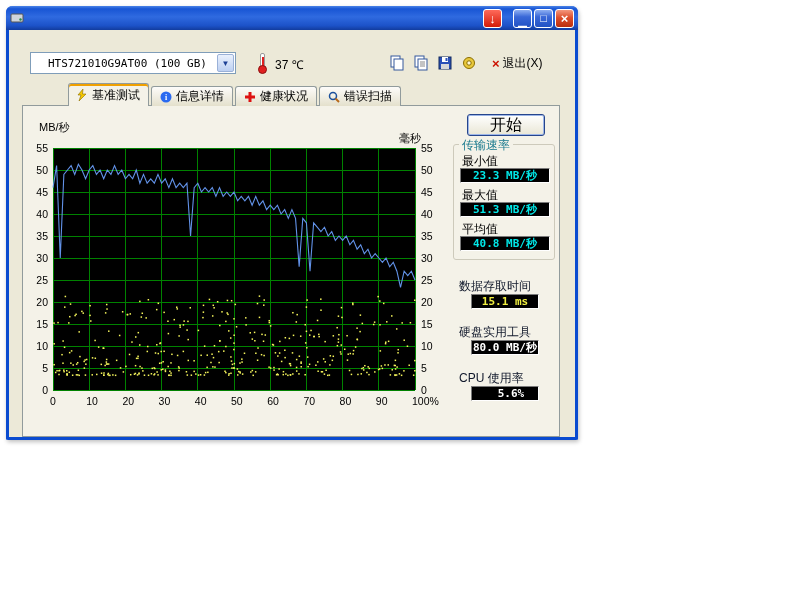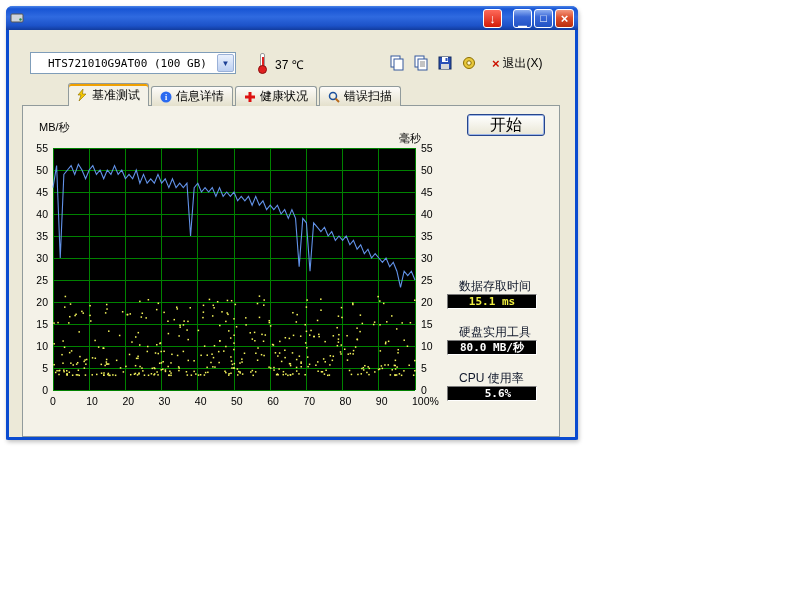--- a/index.html
+++ b/index.html
@@ -75,21 +75,21 @@
   .g-box { position:absolute; left:6px; width:90px; }
   .gb1{ top:23px; } .gb2{ top:57px; } .gb3{ top:91px; }
 
   .readout { height:15px; background:#000; border:1px solid; border-color:#7a7a7a #ffffff #ffffff #7a7a7a;
              font:bold 11px "DejaVu Sans Mono",monospace; display:flex; align-items:center; justify-content:center;
              white-space:nowrap; }
   .cyan { color:#00e8e8; } .yellow { color:#f0ef40; } .white { color:#ffffff; }
 
   .stat-label { position:absolute; left:436px; font-size:12px; color:#0f172a; white-space:nowrap; }
   .sl-access{ top:172px; } .sl-burst{ top:218px; } .sl-cpu{ top:264px; }
-  .stat-box { position:absolute; left:424px; width:90px; }
+  .stat-box { position:absolute; left:448px; width:68px; }
   .sb-access{ top:188px; } .sb-burst{ top:234px; } .sb-cpu{ top:280px;padding-left:12px; }
 </style>
 </head>
 <body>
 
 <div class="desktop">
   <div class="window">
 
     <div class="titlebar">
       <svg width="14" height="14">
@@ -675,20 +675,29 @@
           <rect x="220.73714862577617" y="230.5276968211201" width="1.5" height="1.5" fill="#f6f65c"></rect>
           <rect x="131.09690062096342" y="245.76449632596984" width="1.5" height="1.5" fill="#f6f65c"></rect>
           <rect x="240.45367595506832" y="177.3017907616932" width="1.5" height="1.5" fill="#f6f65c"></rect>
           <rect x="351.05335787450895" y="249.18988938715296" width="1.5" height="1.5" fill="#f6f65c"></rect>
           <rect x="183.38958830712363" y="244.60127076592363" width="1.5" height="1.5" fill="#f6f65c"></rect>
           <polyline points="30,65.60000000000002 33.62,43.599999999999994 37.24,136 40.86,52.400000000000006 44.480000000000004,48 48.1,43.599999999999994 51.72,52.400000000000006 55.34,42.28000000000003 58.96,48 62.58,56.80000000000001 66.2,48 69.82,43.599999999999994 73.44,52.400000000000006 77.06,48 80.68,56.80000000000001 84.3,48 87.92,52.400000000000006 91.54,43.599999999999994 95.16,52.400000000000006 98.78,48 102.4,56.80000000000001 106.02,52.400000000000006 109.64,56.80000000000001 113.26,48 116.88,61.20000000000002 120.5,52.400000000000006 124.12,61.20000000000002 127.74000000000001,56.80000000000001 131.36,61.20000000000002 134.98,52.400000000000006 138.6,61.20000000000002 142.22,56.80000000000001 145.84,65.60000000000002 149.46,56.80000000000001 153.08,65.60000000000002 156.7,61.20000000000002 160.32,65.60000000000002 163.94,61.20000000000002 167.56,114 171.18,65.60000000000002 174.8,61.20000000000002 178.42,70 182.04,65.60000000000002 185.66,70 189.28,65.60000000000002 192.9,74.39999999999998 196.52,65.60000000000002 200.14,74.39999999999998 203.76,70 207.38,74.39999999999998 211,70 214.62,78.79999999999998 218.24,74.39999999999998 221.86,78.79999999999998 225.48000000000002,74.39999999999998 229.10000000000002,83.19999999999999 232.72000000000003,74.39999999999998 236.33999999999997,83.19999999999999 239.95999999999998,78.79999999999998 243.57999999999998,87.6 247.2,83.19999999999999 250.82,87.6 254.44,83.19999999999999 258.06,92 261.68,87.6 265.3,96.4 268.92,87.6 272.54,96.4 276.16,144.8 279.78,96.4 283.4,100.80000000000001 287.02,149.2 290.64,100.80000000000001 294.26,105.19999999999999 297.88,109.6 301.5,105.19999999999999 305.12,114 308.74,109.6 312.36,118.4 315.98,114 319.6,118.4 323.22,114 326.84,122.80000000000001 330.46,118.4 334.08,127.20000000000002 337.7,122.80000000000001 341.32,131.6 344.94,127.20000000000002 348.56,136 352.18,131.6 355.8,136 359.42,140.4 363.04,136 366.66,144.8 370.28,140.4 373.9,149.2 377.52,165.48000000000002 381.14,149.2 384.76,153.60000000000002 388.38,149.2 392,158" fill="none" stroke="#6292e8" stroke-width="1.1"></polyline>
         </svg>
 
       <div class="start-btn">开始</div>
 
+      <div class="groupbox">
+        <span class="group-label">传输速率</span>
+        <span class="g-label gl1">最小值</span>
+        <div class="g-box gb1 readout cyan">23.3 MB/秒</div>
+        <span class="g-label gl2">最大值</span>
+        <div class="g-box gb2 readout cyan">51.3 MB/秒</div>
+        <span class="g-label gl3">平均值</span>
+        <div class="g-box gb3 readout cyan">40.8 MB/秒</div>
+      </div>
 
       <span class="stat-label sl-access">数据存取时间</span>
       <div class="stat-box sb-access readout yellow">15.1 ms</div>
 
       <span class="stat-label sl-burst">硬盘实用工具</span>
       <div class="stat-box sb-burst readout white">80.0 MB/秒</div>
 
       <span class="stat-label sl-cpu">CPU 使用率</span>
       <div class="stat-box sb-cpu readout white">5.6%</div>
     </div>

